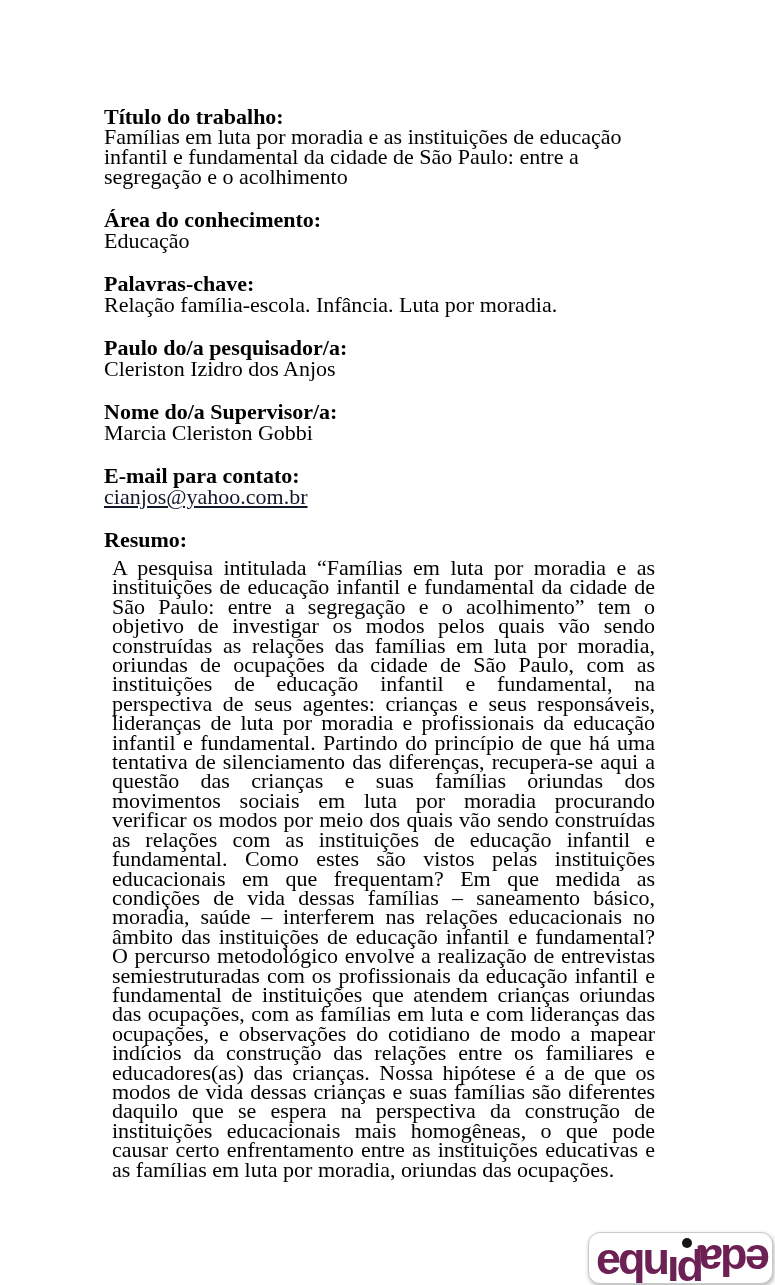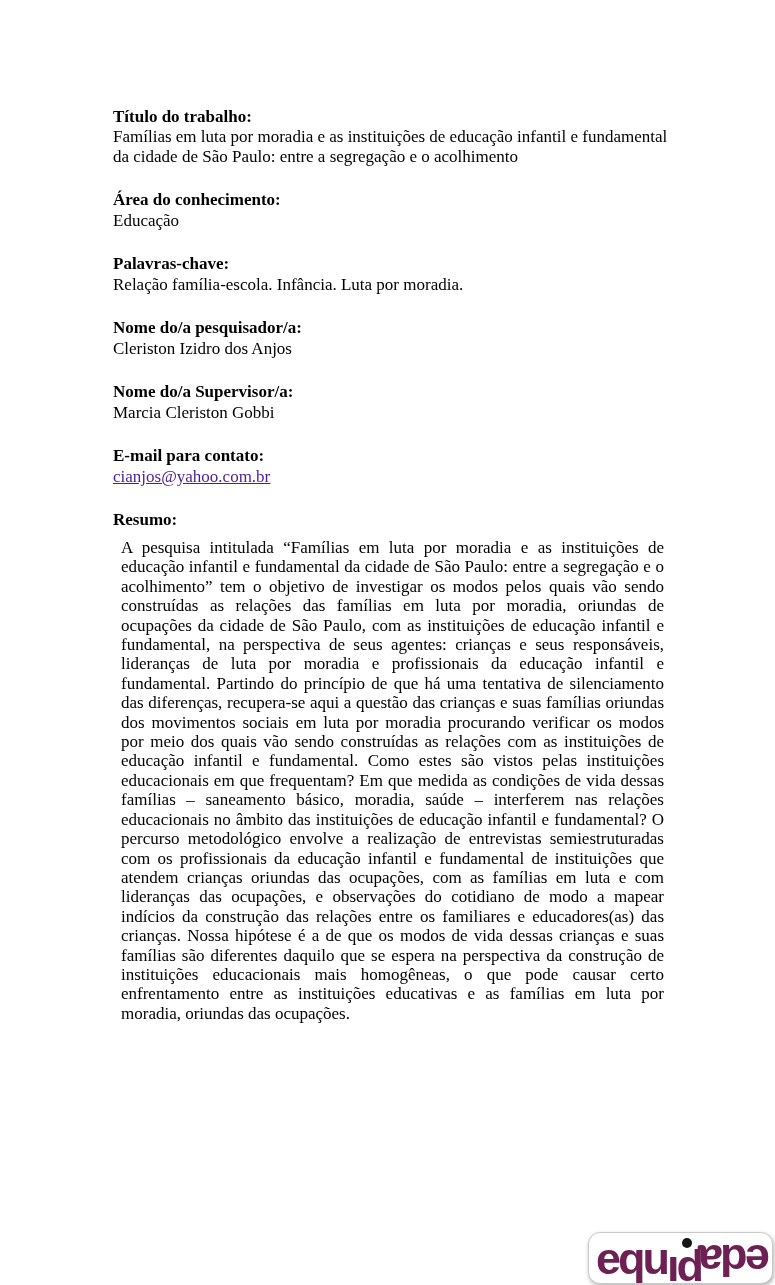--- a/index.html
+++ b/index.html
@@ -7,24 +7,24 @@
     position: relative;
     width: 775px;
     height: 1285px;
     background: #ffffff;
     overflow: hidden;
     font-family: "Liberation Serif", "DejaVu Serif", serif;
     color: #000000;
   }
   .content {
     position: absolute;
-    left: 113px;
+    left: 104px;
     top: 106px;
     width: 559px;
-    font-size: 17px;
+    font-size: 22px;
   }
   .sec { margin: 0 0 22px 0; }
   .sec .h { font-weight: bold; line-height: 21px; }
   .sec .v { line-height: 21px; }
   .sec.title-sec .v { line-height: 20px; }
   .sec.inline-sec .h, .sec.inline-sec .v { display: inline; }
   .email-link { text-decoration: underline; cursor: pointer; }
   .resumo-text {
     margin: 8px;
     text-align: justify;
@@ -80,33 +80,33 @@
       <div class="h">Área do conhecimento:</div>
       <div class="v">Educação</div>
     </div>
 
     <div class="sec">
       <div class="h">Palavras-chave:</div>
       <div class="v">Relação família-escola. Infância. Luta por moradia.</div>
     </div>
 
     <div class="sec">
-      <div class="h">Nome do/a pesquisador/a:</div>
+      <div class="h">Paulo do/a pesquisador/a:</div>
       <div class="v">Cleriston Izidro dos Anjos</div>
     </div>
 
     <div class="sec">
       <div class="h">Nome do/a Supervisor/a:</div>
       <div class="v">Marcia Cleriston Gobbi</div>
     </div>
 
     <div class="sec">
       <div class="h">E-mail para contato:</div>
       <div class="v">
-        <a class="email-link" id="email-link" style="color: #4c1d95;">cianjos@yahoo.com.br</a>
+        <a class="email-link" id="email-link" style="color: #0f172a;">cianjos@yahoo.com.br</a>
       </div>
     </div>
 
 
     <div class="sec">
       <div class="h">Resumo:</div>
       <p class="resumo-text">A pesquisa intitulada “Famílias em luta por moradia e as instituições de educação infantil e fundamental da cidade de São Paulo: entre a segregação e o acolhimento” tem o objetivo de investigar os modos pelos quais vão sendo construídas as relações das famílias em luta por moradia, oriundas de ocupações da cidade de São Paulo, com as instituições de educação infantil e fundamental, na perspectiva de seus agentes: crianças e seus responsáveis, lideranças de luta por moradia e profissionais da educação infantil e fundamental. Partindo do princípio de que há uma tentativa de silenciamento das diferenças, recupera-se aqui a questão das crianças e suas famílias oriundas dos movimentos sociais em luta por moradia procurando verificar os modos por meio dos quais vão sendo construídas as relações com as instituições de educação infantil e fundamental. Como estes são vistos pelas instituições educacionais em que frequentam? Em que medida as condições de vida dessas famílias – saneamento básico, moradia, saúde – interferem nas relações educacionais no âmbito das instituições de educação infantil e fundamental? O percurso metodológico envolve a realização de entrevistas semiestruturadas com os profissionais da educação infantil e fundamental de instituições que atendem crianças oriundas das ocupações, com as famílias em luta e com lideranças das ocupações, e observações do cotidiano de modo a mapear indícios da construção das relações entre os familiares e educadores(as) das crianças. Nossa hipótese é a de que os modos de vida dessas crianças e suas famílias são diferentes daquilo que se espera na perspectiva da construção de instituições educacionais mais homogêneas, o que pode causar certo enfrentamento entre as instituições educativas e as famílias em luta por moradia, oriundas das ocupações.</p>
     </div>
 
   </div>

